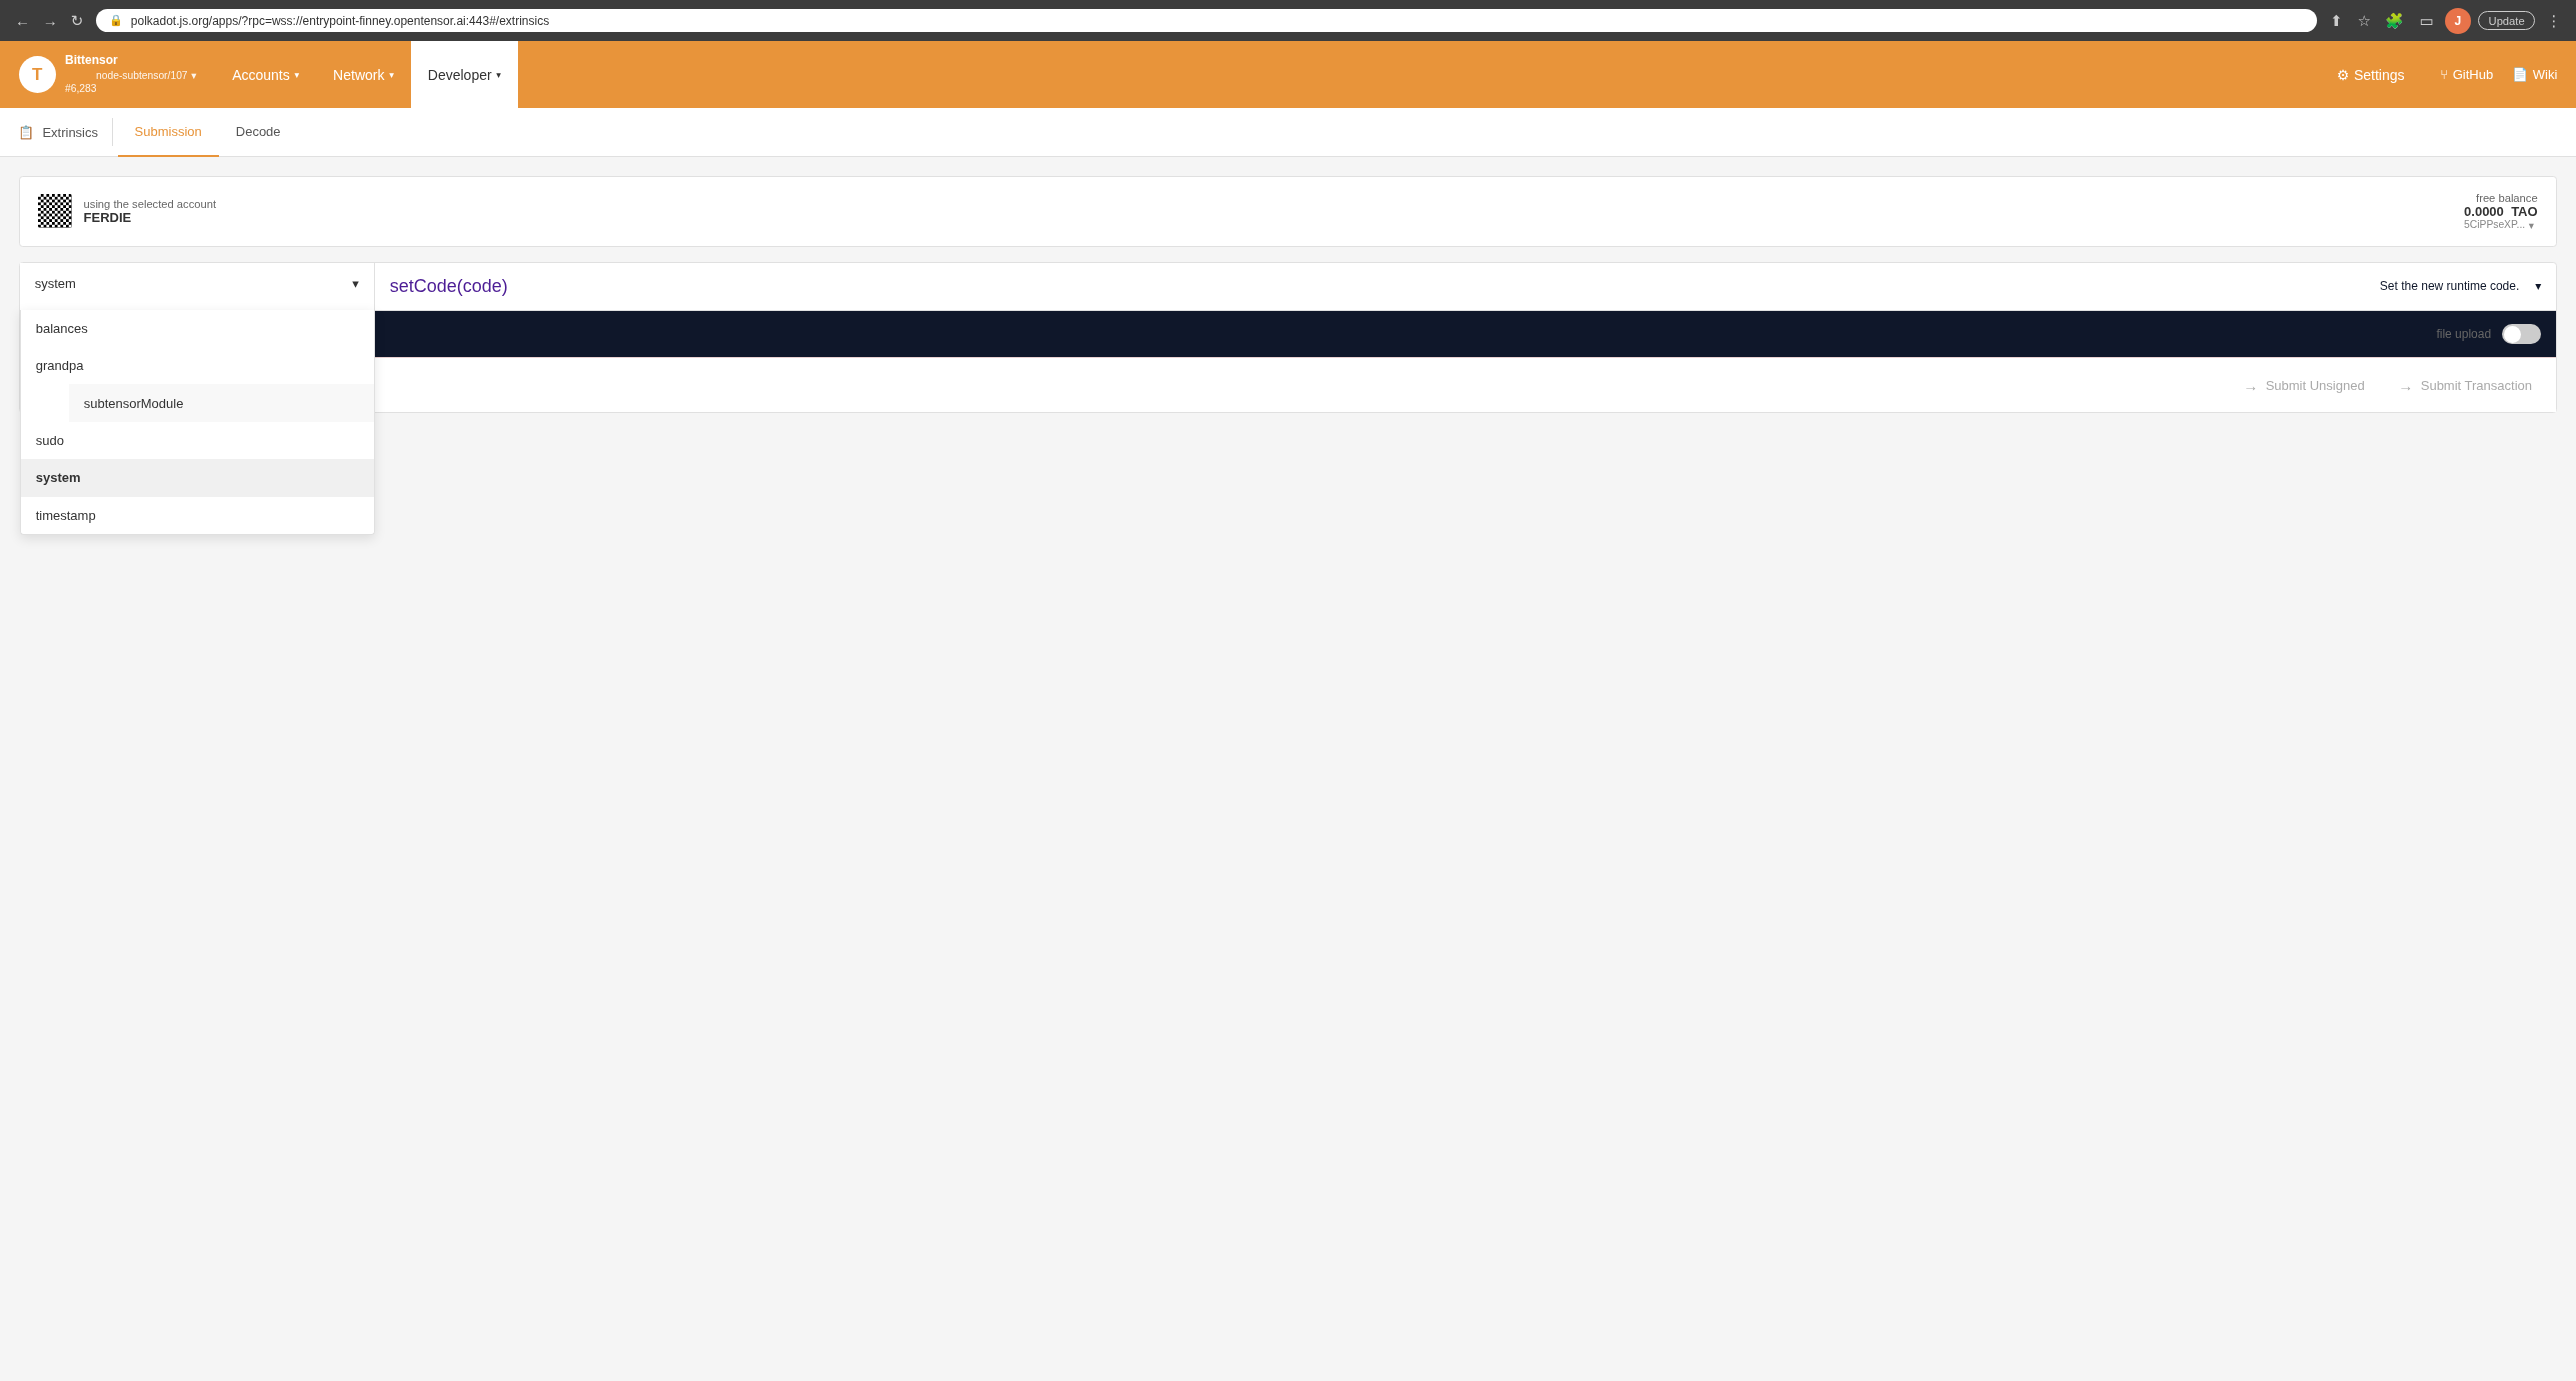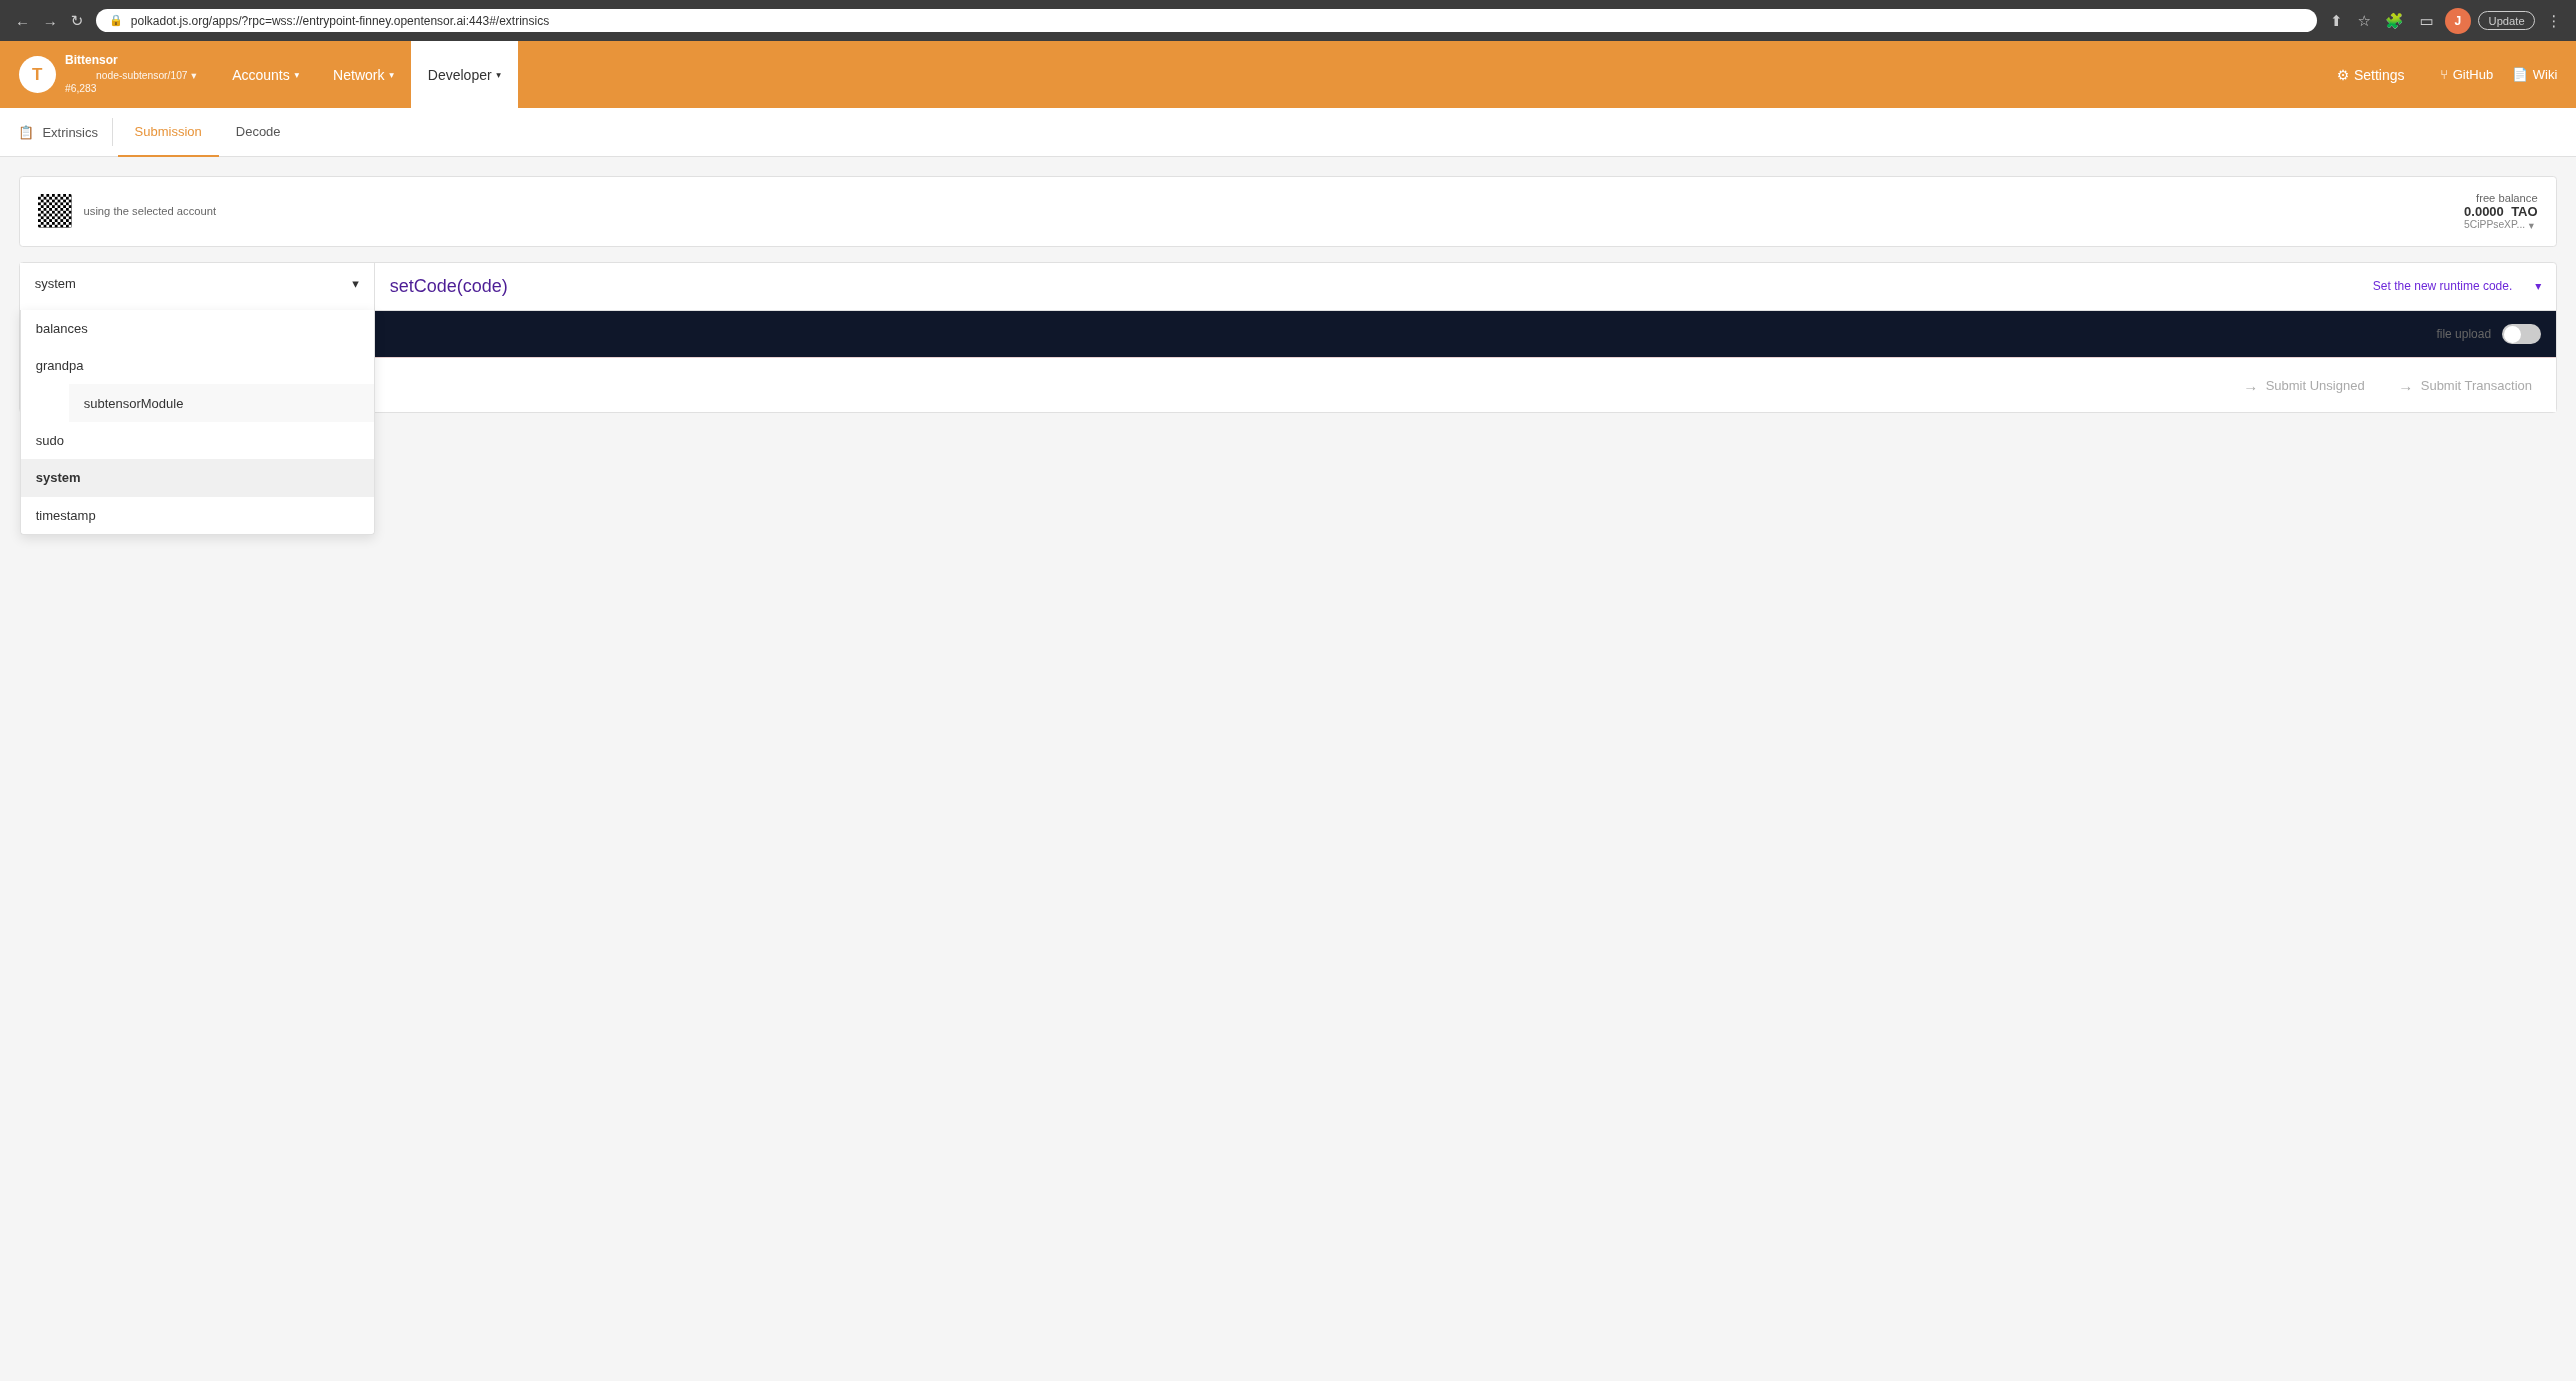--- a/index.html
+++ b/index.html
@@ -177,21 +177,21 @@
     }
 
     .call-select-container {
       flex: 1;
       display: flex;
       align-items: center;
       justify-content: space-between;
       padding: 13px 15px;
     }
     .call-name { font-size: 18px; color: #4c1d95; font-weight: 500; }
-    .call-hint { font-size: 12px; color: #6d28d9; display: flex; align-items: center; gap: 23px; }
+    .call-hint { font-size: 12px; color: #0f172a; display: flex; align-items: center; gap: 16px; }
 
     
     .file-upload-row {
       display: flex;
       align-items: center;
       padding: 13px 15px;
       border-bottom: 0.9px solid #e8d0d0;
       background: #0f172a;
       justify-content: flex-end;
       gap: 11.2px;
@@ -326,20 +326,21 @@
     <span>Decode</span>
   </button>
 </div>
 
 <div class="main-content">
 
   <div class="account-section">
     <div class="account-avatar"></div>
     <div class="account-info">
       <div class="account-label">using the selected account</div>
+      <div class="account-name">FERDIE</div>
     </div>
     <div class="account-balance">
       <div class="balance-label">free balance</div>
       <div class="balance-amount">
         <span>0.0000</span>
         <span style="margin-left:3.7px;">TAO</span>
       </div>
       <div class="balance-address">
         <span>5CiPPseXP...</span>
         <span style="cursor:pointer;">▾</span>

